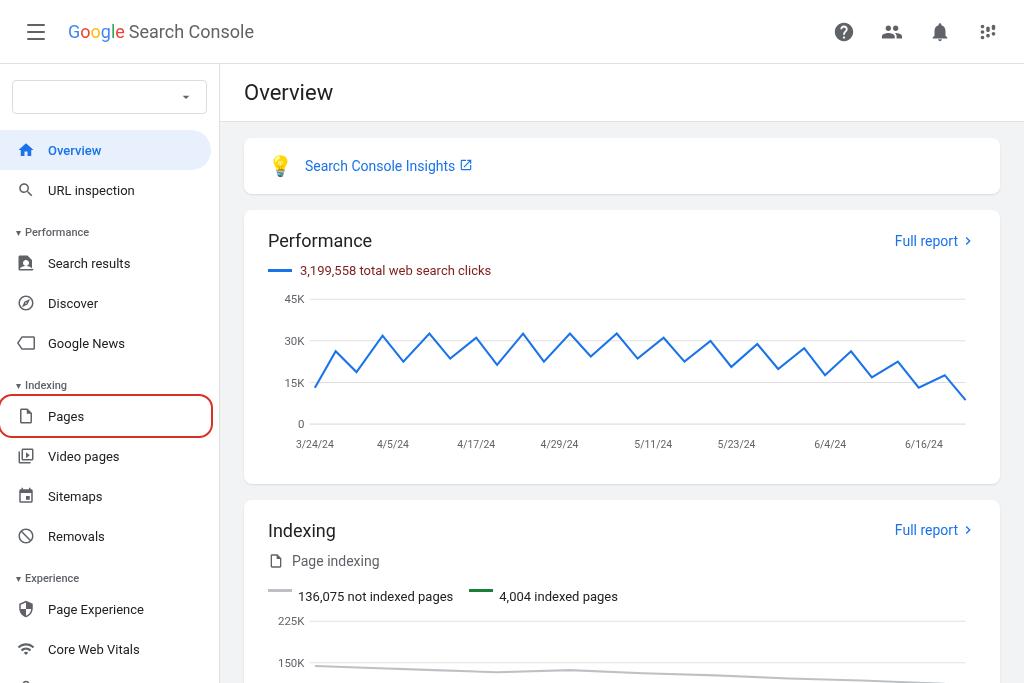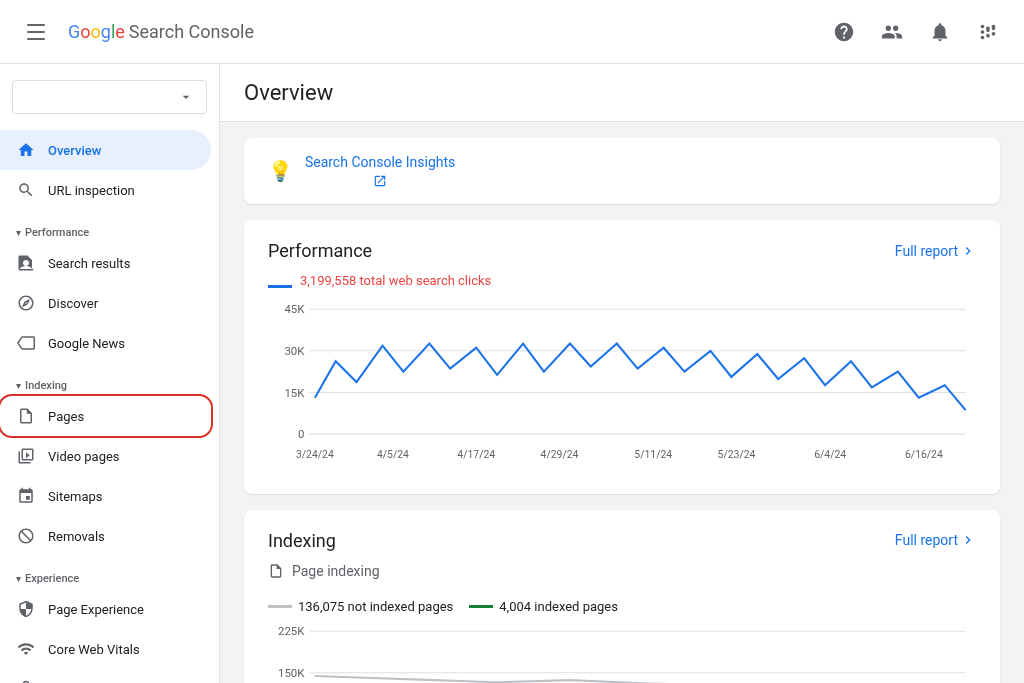--- a/index.html
+++ b/index.html
@@ -72,42 +72,42 @@
     .card { background: #fff; border-radius: 8px; padding: 20px 24px; box-shadow: 0 1px 2px rgba(0,0,0,0.1); }
 
     
     .insight-banner {
       background: #fff; border-radius: 8px; padding: 16px 24px;
       display: flex; align-items: center; gap: 12px;
       box-shadow: 0 1px 2px rgba(0,0,0,0.1);
     }
     .insight-icon { color: #fbbc05; font-size: 20px; }
     .insight-text { flex: 1; font-size: 14px; color: #202124; }
-    .insight-link { color: #1a73e8; font-size: 14px; display: flex; align-items: center; gap: 4px; text-decoration: none; white-space: nowrap; flex-direction: column; }
+    .insight-link { color: #1a73e8; font-size: 14px; display: flex; gap: 4px; text-decoration: none; white-space: nowrap; }
 
     
     .card-header { display: flex; align-items: center; justify-content: space-between; margin-bottom: 12px; }
     .card-title { font-size: 18px; font-weight: 400; color: #202124; }
     .full-report-link { color: #1a73e8; font-size: 14px; display: flex; align-items: center; gap: 2px; text-decoration: none; }
 
     
-    .chart-legend { display: flex; align-items: flex-end; gap: 8px; margin-bottom: 16px; font-size: 13px; color: #ef4444; }
+    .chart-legend { display: flex; align-items: center; gap: 8px; margin-bottom: 16px; font-size: 13px; color: #7f1d1d; }
     .legend-line { width: 24px; height: 3px; background: #1a73e8; display: inline-block; }
     .legend-line-gray { width: 24px; height: 3px; background: #bdc1c6; display: inline-block; }
     .legend-line-green { width: 24px; height: 3px; background: #188038; display: inline-block; }
 
     .chart-container { position: relative; }
     .chart-svg { width: 100%; }
 
     
     .indexing-sub { display: flex; align-items: center; gap: 8px; font-size: 14px; color: #5f6368; margin-bottom: 20px; }
 
     
     .legend-group { display: flex; align-items: center; gap: 16px; margin-bottom: 12px; font-size: 13px; }
-    .legend-entry { display: flex; align-items: center; gap: 6px; }
+    .legend-entry { display: flex; align-items: flex-start; gap: 6px; }
 
     
     .sidebar::-webkit-scrollbar { width: 4px; }
     .sidebar::-webkit-scrollbar-thumb { background: #dadce0; border-radius: 2px; }
     .main::-webkit-scrollbar { width: 6px; }
     .main::-webkit-scrollbar-thumb { background: #bdc1c6; border-radius: 3px; }
   </style>
 </head>
 <body>
 

